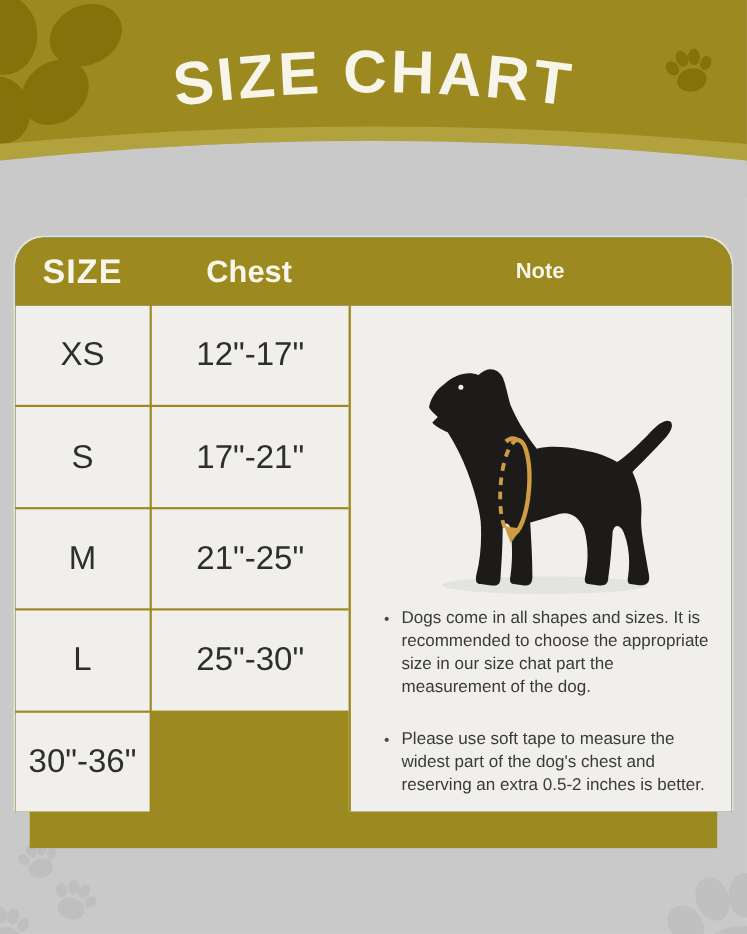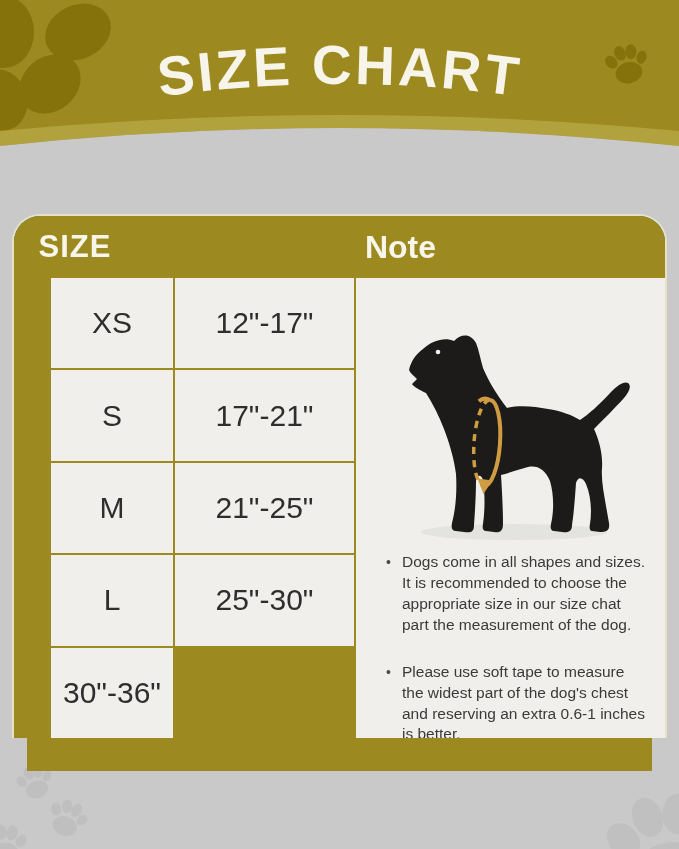--- a/index.html
+++ b/index.html
@@ -15,27 +15,27 @@
     position:absolute; left:12px; top:214px; width:655px; height:524px;
     box-sizing:border-box;
     border:2px solid #e7e1c6; border-bottom:none;
     border-radius:28px 28px 0 0;
     background:#0369a1; overflow:hidden;
   }
   .thead { display:flex; height:62px; align-items:center; background:#9c8a20; color:#f8f5ea; }
   .th { text-align:center; font-weight:bold; }
   .th-size  { width:122px; font-size:31px; letter-spacing:1px; }
   .th-chest { width:181px; font-size:28px; }
-  .th-note  { flex:1; font-size:32px; }
+  .th-note  { flex:1; font-size:20px; }
 
   .tbody { display:flex; height:460px; background:#9c8a20; }
   .left-grid {
     display:grid; grid-template-columns:122px 179px;
     grid-template-rows:repeat(5, 1fr);
-    gap:2px; background:#9c8a20; height:100%;padding-left:37px;
+    gap:2px; background:#9c8a20; height:100%;
   }
   .cell {
     background:#f0efec; display:flex; align-items:center; justify-content:center;
     font-size:30px; color:#2e2e2e;
   }
   .note-cell {
     flex:1; background:#f0efec; border-left:2px solid #9c8a20;
     display:flex; flex-direction:column;
   }
   .dog-wrap { margin:50px auto 0 auto; width:250px; height:212px; }
@@ -102,20 +102,21 @@
     <g fill="#c0c0c0">
       <g transform="translate(598,782) scale(1.35) rotate(-12 50 50)">
           <use href="#paw" xlink:href="#paw"></use>
         </g>
     </g>
   </svg>
 
   <div class="size-table">
     <div class="thead">
       <div class="th th-size">SIZE</div>
+      <div class="th th-chest">Chest</div>
       <div class="th th-note">Note</div>
     </div>
     <div class="tbody">
       <div class="left-grid">
         <div class="cell">XS</div>
         <div class="cell">12"-17"</div>
         <div class="cell">S</div>
         <div class="cell">17"-21"</div>
         <div class="cell">M</div>
         <div class="cell">21"-25"</div>
@@ -158,21 +159,21 @@
             </g>
           </svg>
         </div>
         <div class="notes">
           <div class="note-item">
             <span class="bullet">•</span>
             <span>Dogs come in all shapes and sizes. It is recommended to choose the appropriate size in our size chat part the measurement of the dog.</span>
           </div>
           <div class="note-item">
             <span class="bullet">•</span>
-            <span>Please use soft tape to measure the widest part of the dog's chest and reserving an extra 0.6-1 inches is better.</span>
+            <span>Please use soft tape to measure the widest part of the dog's chest and reserving an extra 0.5-2 inches is better.</span>
           </div>
         </div>
       </div>
     </div>
   </div>
 
   <div class="pedestal"></div>
 
 </div>
 

